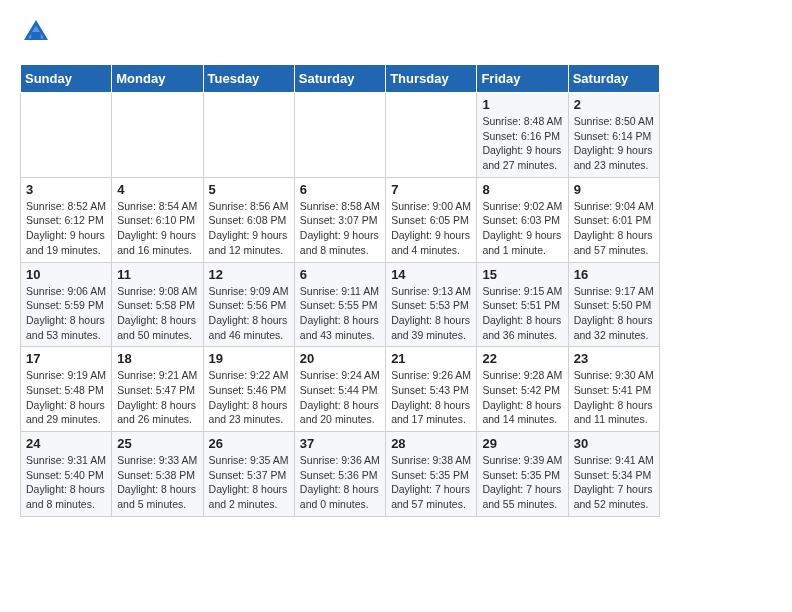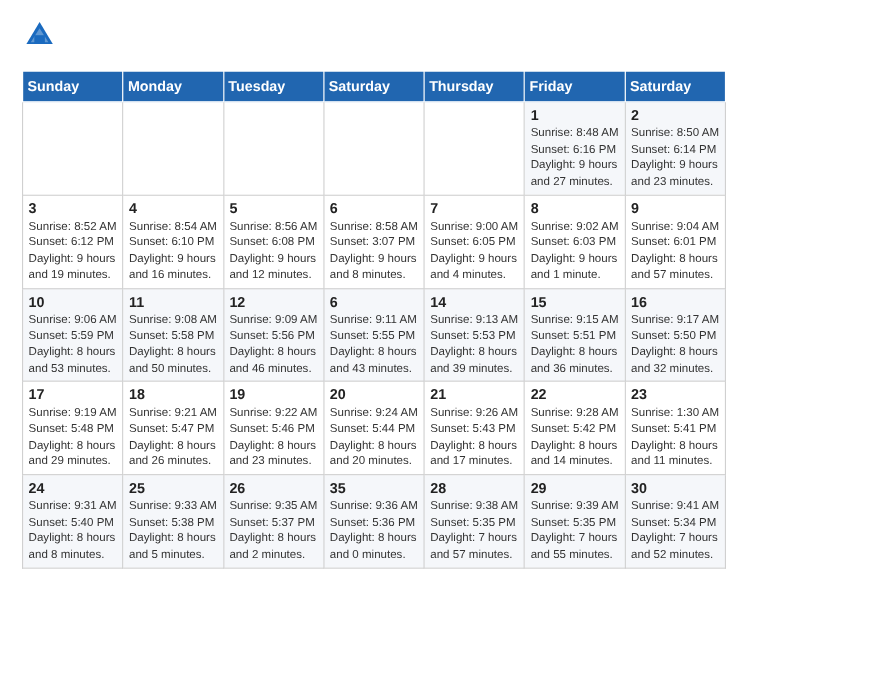--- a/index.html
+++ b/index.html
@@ -266,21 +266,21 @@
 Daylight: 8 hours and 17 minutes.</div>
           </td>
           <td>
             <span class="day-number">22</span>
             <div class="day-info">Sunrise: 9:28 AM
 Sunset: 5:42 PM
 Daylight: 8 hours and 14 minutes.</div>
           </td>
           <td>
             <span class="day-number">23</span>
-            <div class="day-info">Sunrise: 1:30 AM
+            <div class="day-info">Sunrise: 9:30 AM
 Sunset: 5:41 PM
 Daylight: 8 hours and 11 minutes.</div>
           </td>
         </tr>
         <tr>
           <td>
             <span class="day-number">24</span>
             <div class="day-info">Sunrise: 9:31 AM
 Sunset: 5:40 PM
 Daylight: 8 hours and 8 minutes.</div>
@@ -291,21 +291,21 @@
 Sunset: 5:38 PM
 Daylight: 8 hours and 5 minutes.</div>
           </td>
           <td>
             <span class="day-number">26</span>
             <div class="day-info">Sunrise: 9:35 AM
 Sunset: 5:37 PM
 Daylight: 8 hours and 2 minutes.</div>
           </td>
           <td>
-            <span class="day-number">35</span>
+            <span class="day-number">37</span>
             <div class="day-info">Sunrise: 9:36 AM
 Sunset: 5:36 PM
 Daylight: 8 hours and 0 minutes.</div>
           </td>
           <td>
             <span class="day-number">28</span>
             <div class="day-info">Sunrise: 9:38 AM
 Sunset: 5:35 PM
 Daylight: 7 hours and 57 minutes.</div>
           </td>

